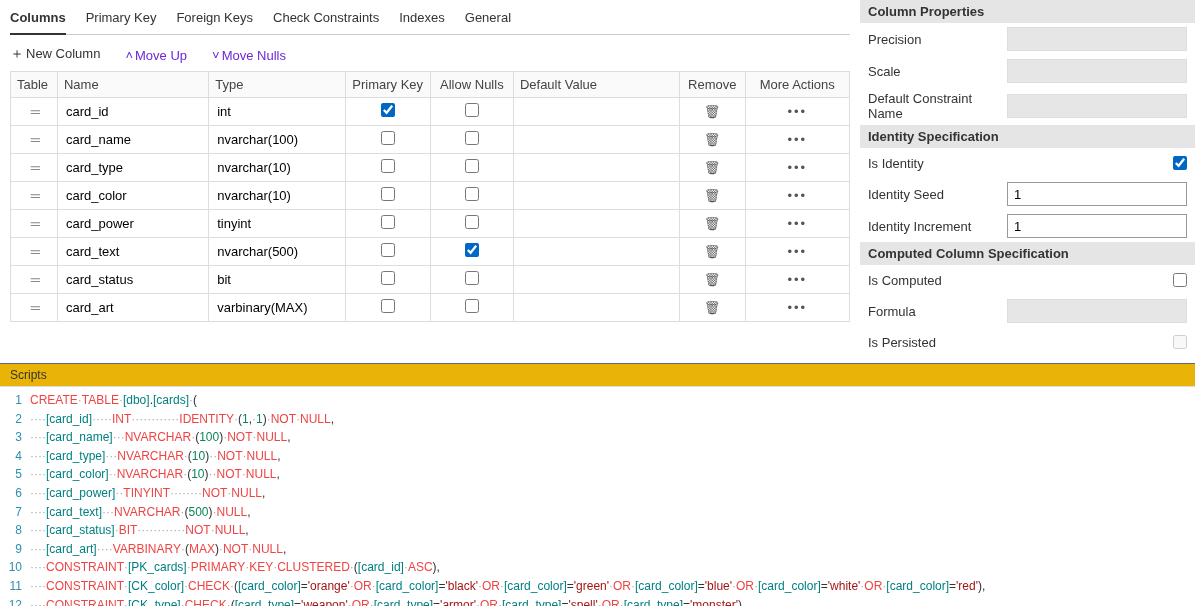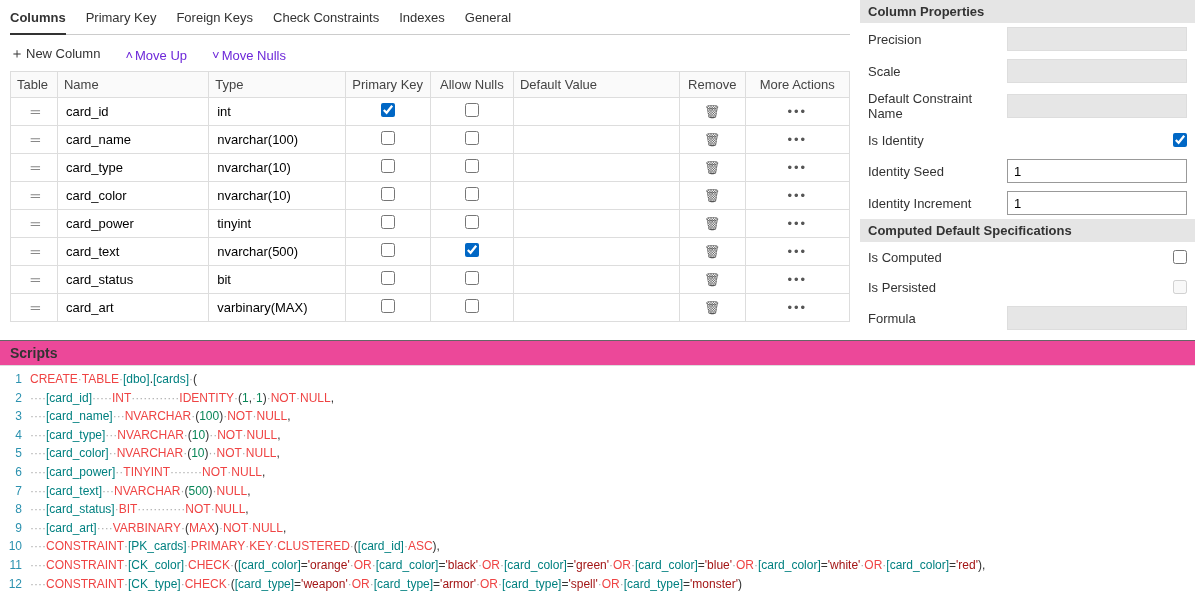--- a/index.html
+++ b/index.html
@@ -43,21 +43,21 @@
 .th-def { width: 156px; }
 .th-rm { width: 54px; }
 .th-more { width: 98px; }
 .props-title { background: #e5e5e5; font-weight: 600; padding: 4px 8px; font-size: 13px; }
 .prop-row { display: flex; align-items: center; padding: 4px 8px; gap: 6px; min-height: 30px; }
 .prop-label { flex: 1; font-size: 13px; }
 .prop-input { width: 180px; height: 24px; border: 1px solid #999; padding: 2px 6px; font-size: 13px; }
 .prop-input.disabled { background: #e6e6e6; border: 1px solid #ddd; }
 
 .scripts-panel { border-top: 1px solid #666; margin-top: 6px; }
-.scripts-title { padding: 4px 10px; font-size: 14px; border-bottom: 1px solid #ddd; background: #ec4899; font-weight: bold; }
+.scripts-title { padding: 4px 10px; font-size: 12px; border-bottom: 1px solid #ddd; background: #eab308; }
 .code { font-family: Consolas, monospace; font-size: 12px; padding: 4px 0 10px 0; line-height: 1.55; white-space: pre; overflow: hidden; }
 .code-line { display: flex; }
 .ln { width: 30px; text-align: right; color: #2b91af; padding-right: 8px; user-select: none; }
 .kw { color: #ef4444; }
 .br { color: #008080; }
 .str { color: #a31515; }
 .num { color: #098658; }
 .dots { color: #aaa; }
 </style>
 </head>
@@ -187,45 +187,46 @@
     </div>
     <div class="prop-row">
       <span class="prop-label">Scale</span>
       <input class="prop-input disabled" disabled="" style="">
     </div>
     <div class="prop-row">
       <span class="prop-label">Default Constraint Name</span>
       <input class="prop-input disabled" disabled="" style="">
     </div>
 
+    <div class="props-title">Identity Specification</div>
     <div class="prop-row">
       <span class="prop-label">Is Identity</span>
       <input type="checkbox" class="chk" id="isIdentityChk" checked="" style="">
     </div>
     <div class="prop-row">
       <span class="prop-label">Identity Seed</span>
       <input class="prop-input" value="1" style="">
     </div>
     <div class="prop-row">
       <span class="prop-label">Identity Increment</span>
       <input class="prop-input" value="1" style="">
     </div>
 
-    <div class="props-title">Computed Default Specifications</div>
+    <div class="props-title">Computed Column Specification</div>
     <div class="prop-row">
       <span class="prop-label">Is Computed</span>
       <input type="checkbox" class="chk" id="isComputedChk" style="">
     </div>
     <div class="prop-row">
+      <span class="prop-label">Formula</span>
+      <input class="prop-input disabled" disabled="" style="">
+    </div>
+    <div class="prop-row">
       <span class="prop-label">Is Persisted</span>
       <input type="checkbox" class="chk" disabled="" id="isPersistedChk" style="">
-    </div>
-    <div class="prop-row">
-      <span class="prop-label">Formula</span>
-      <input class="prop-input disabled" disabled="" style="">
     </div>
   </div>
 </div>
 
 <div class="scripts-panel">
   <div class="scripts-title">Scripts</div>
   <div class="code" id="codeArea"><div class="code-line"><span class="ln">1</span><span><span class="kw">CREATE</span><span class="dots">·</span><span class="kw">TABLE</span><span class="dots">·</span><span class="br">[dbo]</span>.<span class="br">[cards]</span><span class="dots">·</span>(</span></div><div class="code-line"><span class="ln">2</span><span><span class="dots">····</span><span class="br">[card_id]</span><span class="dots">·····</span><span class="kw">INT</span><span class="dots">············</span><span class="kw">IDENTITY</span><span class="dots">·</span>(<span class="num">1</span>,<span class="dots">·</span><span class="num">1</span>)<span class="dots">·</span><span class="kw">NOT</span><span class="dots">·</span><span class="kw">NULL</span>,</span></div><div class="code-line"><span class="ln">3</span><span><span class="dots">····</span><span class="br">[card_name]</span><span class="dots">···</span><span class="kw">NVARCHAR</span><span class="dots">·</span>(<span class="num">100</span>)<span class="dots">·</span><span class="kw">NOT</span><span class="dots">·</span><span class="kw">NULL</span>,</span></div><div class="code-line"><span class="ln">4</span><span><span class="dots">····</span><span class="br">[card_type]</span><span class="dots">···</span><span class="kw">NVARCHAR</span><span class="dots">·</span>(<span class="num">10</span>)<span class="dots">··</span><span class="kw">NOT</span><span class="dots">·</span><span class="kw">NULL</span>,</span></div><div class="code-line"><span class="ln">5</span><span><span class="dots">····</span><span class="br">[card_color]</span><span class="dots">··</span><span class="kw">NVARCHAR</span><span class="dots">·</span>(<span class="num">10</span>)<span class="dots">··</span><span class="kw">NOT</span><span class="dots">·</span><span class="kw">NULL</span>,</span></div><div class="code-line"><span class="ln">6</span><span><span class="dots">····</span><span class="br">[card_power]</span><span class="dots">··</span><span class="kw">TINYINT</span><span class="dots">········</span><span class="kw">NOT</span><span class="dots">·</span><span class="kw">NULL</span>,</span></div><div class="code-line"><span class="ln">7</span><span><span class="dots">····</span><span class="br">[card_text]</span><span class="dots">···</span><span class="kw">NVARCHAR</span><span class="dots">·</span>(<span class="num">500</span>)<span class="dots">·</span><span class="kw">NULL</span>,</span></div><div class="code-line"><span class="ln">8</span><span><span class="dots">····</span><span class="br">[card_status]</span><span class="dots">·</span><span class="kw">BIT</span><span class="dots">············</span><span class="kw">NOT</span><span class="dots">·</span><span class="kw">NULL</span>,</span></div><div class="code-line"><span class="ln">9</span><span><span class="dots">····</span><span class="br">[card_art]</span><span class="dots">····</span><span class="kw">VARBINARY</span><span class="dots">·</span>(<span class="kw">MAX</span>)<span class="dots">·</span><span class="kw">NOT</span><span class="dots">·</span><span class="kw">NULL</span>,</span></div><div class="code-line"><span class="ln">10</span><span><span class="dots">····</span><span class="kw">CONSTRAINT</span><span class="dots">·</span><span class="br">[PK_cards]</span><span class="dots">·</span><span class="kw">PRIMARY</span><span class="dots">·</span><span class="kw">KEY</span><span class="dots">·</span><span class="kw">CLUSTERED</span><span class="dots">·</span>(<span class="br">[card_id]</span><span class="dots">·</span><span class="kw">ASC</span>),</span></div><div class="code-line"><span class="ln">11</span><span><span class="dots">····</span><span class="kw">CONSTRAINT</span><span class="dots">·</span><span class="br">[CK_color]</span><span class="dots">·</span><span class="kw">CHECK</span><span class="dots">·</span>(<span class="br">[card_color]</span>=<span class="str">'orange'</span><span class="dots">·</span><span class="kw">OR</span><span class="dots">·</span><span class="br">[card_color]</span>=<span class="str">'black'</span><span class="dots">·</span><span class="kw">OR</span><span class="dots">·</span><span class="br">[card_color]</span>=<span class="str">'green'</span><span class="dots">·</span><span class="kw">OR</span><span class="dots">·</span><span class="br">[card_color]</span>=<span class="str">'blue'</span><span class="dots">·</span><span class="kw">OR</span><span class="dots">·</span><span class="br">[card_color]</span>=<span class="str">'white'</span><span class="dots">·</span><span class="kw">OR</span><span class="dots">·</span><span class="br">[card_color]</span>=<span class="str">'red'</span>),</span></div><div class="code-line"><span class="ln">12</span><span><span class="dots">····</span><span class="kw">CONSTRAINT</span><span class="dots">·</span><span class="br">[CK_type]</span><span class="dots">·</span><span class="kw">CHECK</span><span class="dots">·</span>(<span class="br">[card_type]</span>=<span class="str">'weapon'</span><span class="dots">·</span><span class="kw">OR</span><span class="dots">·</span><span class="br">[card_type]</span>=<span class="str">'armor'</span><span class="dots">·</span><span class="kw">OR</span><span class="dots">·</span><span class="br">[card_type]</span>=<span class="str">'spell'</span><span class="dots">·</span><span class="kw">OR</span><span class="dots">·</span><span class="br">[card_type]</span>=<span class="str">'monster'</span>)</span></div></div>
 </div>
 
 </body></html>

